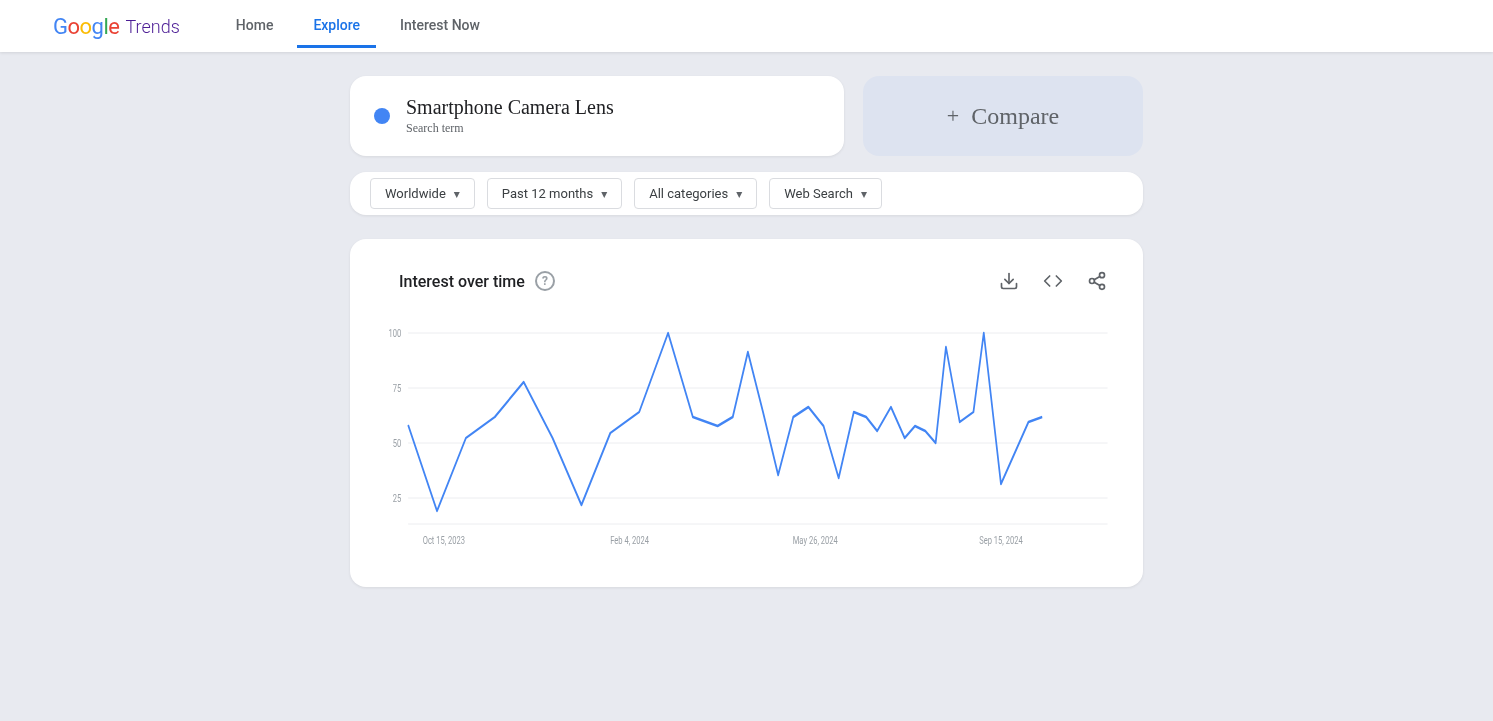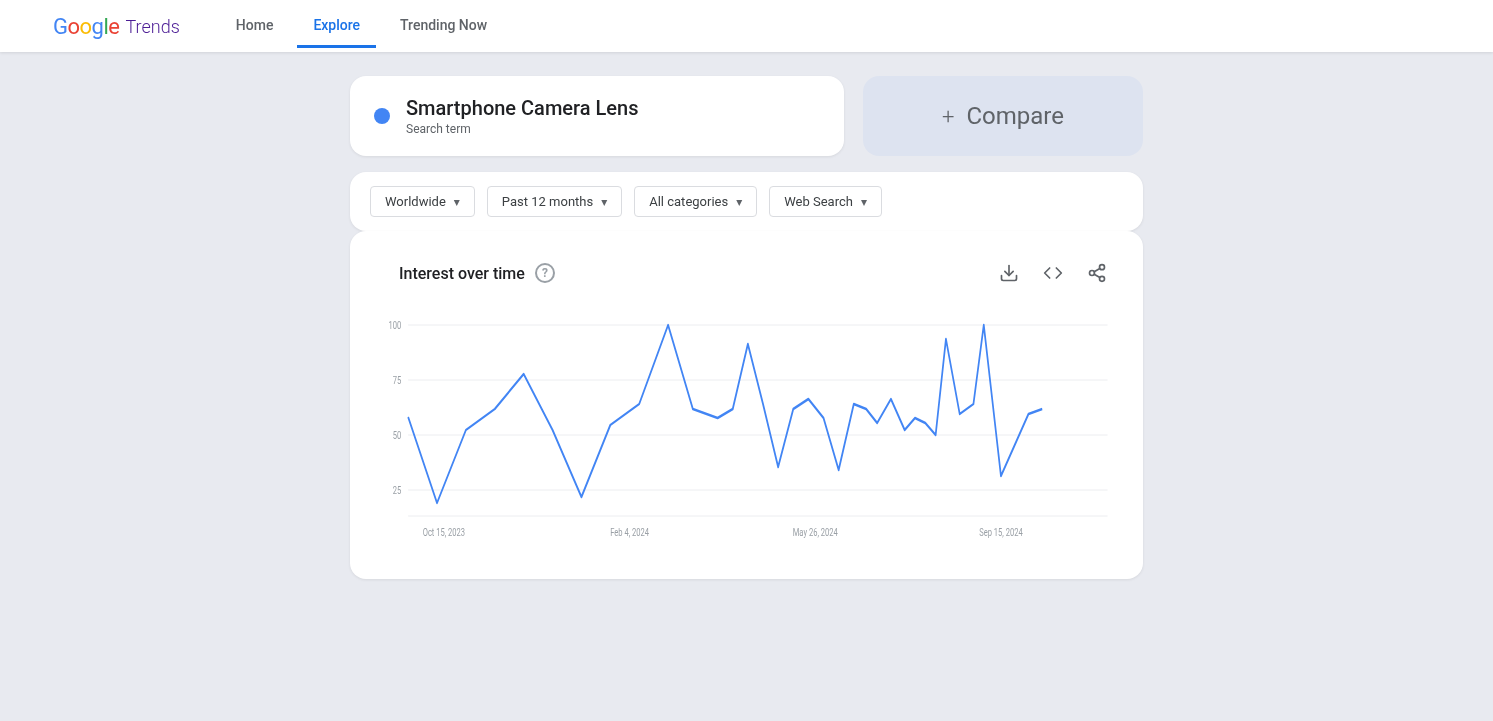--- a/index.html
+++ b/index.html
@@ -76,20 +76,21 @@
 
     .content-area {
       padding: 0 350px 0 350px;
     }
 
     
     .search-row {
       display: flex;
       gap: 19px;
       margin-bottom: 16px;
+      font-family: Liberation Serif, serif;
     }
     .search-card {
       background: #fff;
       border-radius: 16px;
       padding: 20px 24px;
       display: flex;
       align-items: center;
       gap: 16px;
       flex: 1;
       box-shadow: 0 1px 3px rgba(0,0,0,0.08);
@@ -131,25 +132,26 @@
     .compare-label {
       font-size: 24px;
       color: #5f6368;
       font-weight: 400;
     }
 
     
     .filter-row {
       background: #fff;
       border-radius: 16px;
-      padding: 14px 20px;
+      padding: 6px 20px;
       display: flex;
       gap: 12px;
       align-items: center;
       box-shadow: 0 1px 3px rgba(0,0,0,0.08);
+      margin-bottom: 24px;
     }
     .filter-btn {
       display: flex;
       align-items: center;
       gap: 8px;
       border: 1px solid #dadce0;
       border-radius: 4px;
       padding: 7px 14px;
       font-size: 13px;
       color: #3c4043;
@@ -228,21 +230,21 @@
 <header class="header">
   <div class="logo">
     <span class="logo-google">
       <span class="logo-g">G</span><span class="logo-o1">o</span><span class="logo-o2">o</span><span class="logo-g2">g</span><span class="logo-l">l</span><span class="logo-e">e</span>
     </span>
     <span class="logo-trends">Trends</span>
   </div>
   <nav class="nav">
     <a class="nav-item">Home</a>
     <a class="nav-item active">Explore</a>
-    <a class="nav-item">Trending Now</a>
+    <a class="nav-item">Interest Now</a>
   </nav>
 </header>
 
 <main class="main">
   <div class="content-area">
 
     <div class="search-row">
       <div class="search-card">
         <div class="search-dot"></div>
         <div class="search-info">

